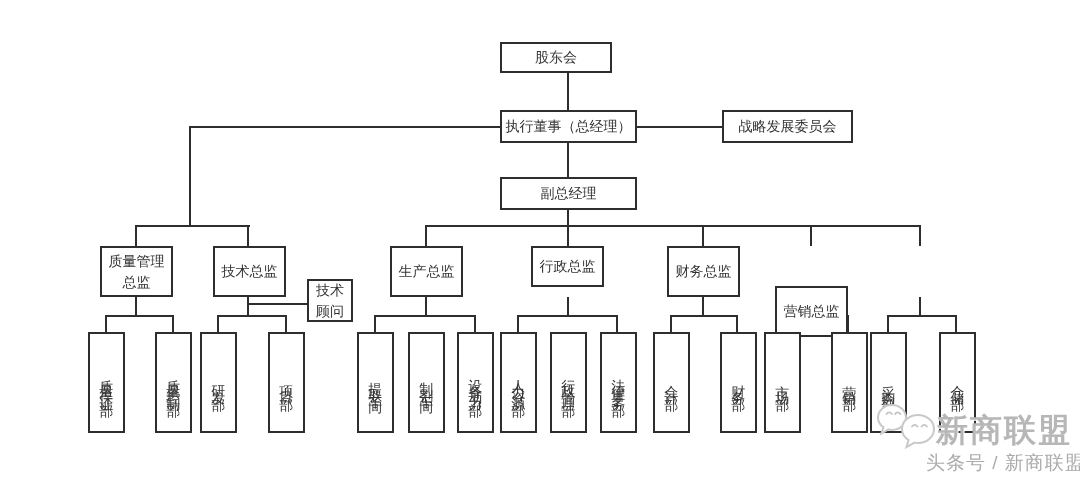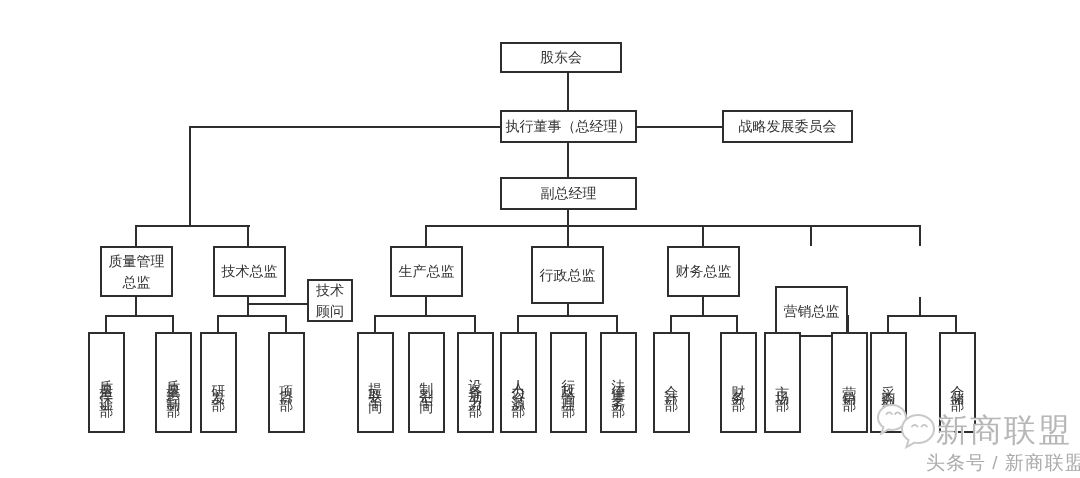--- a/index.html
+++ b/index.html
@@ -33,21 +33,21 @@
     letter-spacing: 6px;
     padding: 0;
   }
   .hl, .vl { position: absolute; background: #2e2e2e; z-index: 1; }
   .hl { height: 2px; }
   .vl { width: 2px; }
   .wm-brand {
     position: absolute;
     left: 936px; top: 409px;
     font-size: 32px;
-    font-weight: 400;
+    font-weight: 700;
     letter-spacing: 2px;
     color: #b7b7b7;
     text-shadow: 1px 1px 0 #ffffff;
     z-index: 3;
     white-space: nowrap;
   }
   .wm-byline {
     position: absolute;
     left: 926px; top: 450px;
     font-size: 19px;
@@ -57,21 +57,21 @@
     z-index: 3;
     white-space: nowrap;
   }
   .wm-icon { position: absolute; left: 876px; top: 403px; z-index: 3; }
 </style>
 </head>
 <body>
 
 <div class="stage">
 
-  <div class="box" style="left:500px; top:42px;  width:122px; height:31px;">
+  <div class="box" style="left:500px; top:42px;  width:112px; height:31px;">
       <span>股东会</span>
     </div>
   <div class="box" style="left:500px; top:110px; width:137px; height:33px;">
       <span>执行董事（总经理）</span>
     </div>
   <div class="box" style="left:722px; top:110px; width:131px; height:33px;justify-content:center;">
       <span>战略发展委员会</span>
     </div>
   <div class="box" style="left:500px; top:177px; width:137px; height:33px;">
       <span>副总经理</span>
@@ -82,21 +82,21 @@
     </div>
   <div class="box" style="left:213px; top:246px; width:73px; height:51px;">
       <span>技术总监</span>
     </div>
   <div class="box advisor" style="left:307px; top:279px; width:46px; height:43px;">
       <span>技术顾问</span>
     </div>
   <div class="box" style="left:390px; top:246px; width:73px; height:51px;">
       <span>生产总监</span>
     </div>
-  <div class="box" style="left:531px; top:246px; width:73px; height:58px;">
+  <div class="box" style="left:531px; top:246px; width:73px; height:41px;">
       <span>行政总监</span>
     </div>
   <div class="box" style="left:667px; top:246px; width:73px; height:51px;">
       <span>财务总监</span>
     </div>
   <div class="box" style="left:775px; top:246px; width:73px; height:51px;margin-top:40px;">
       <span>营销总监</span>
     </div>
 
   <div class="box vbox" style="left:88px;  top:332px; width:37px; height:101px;">

